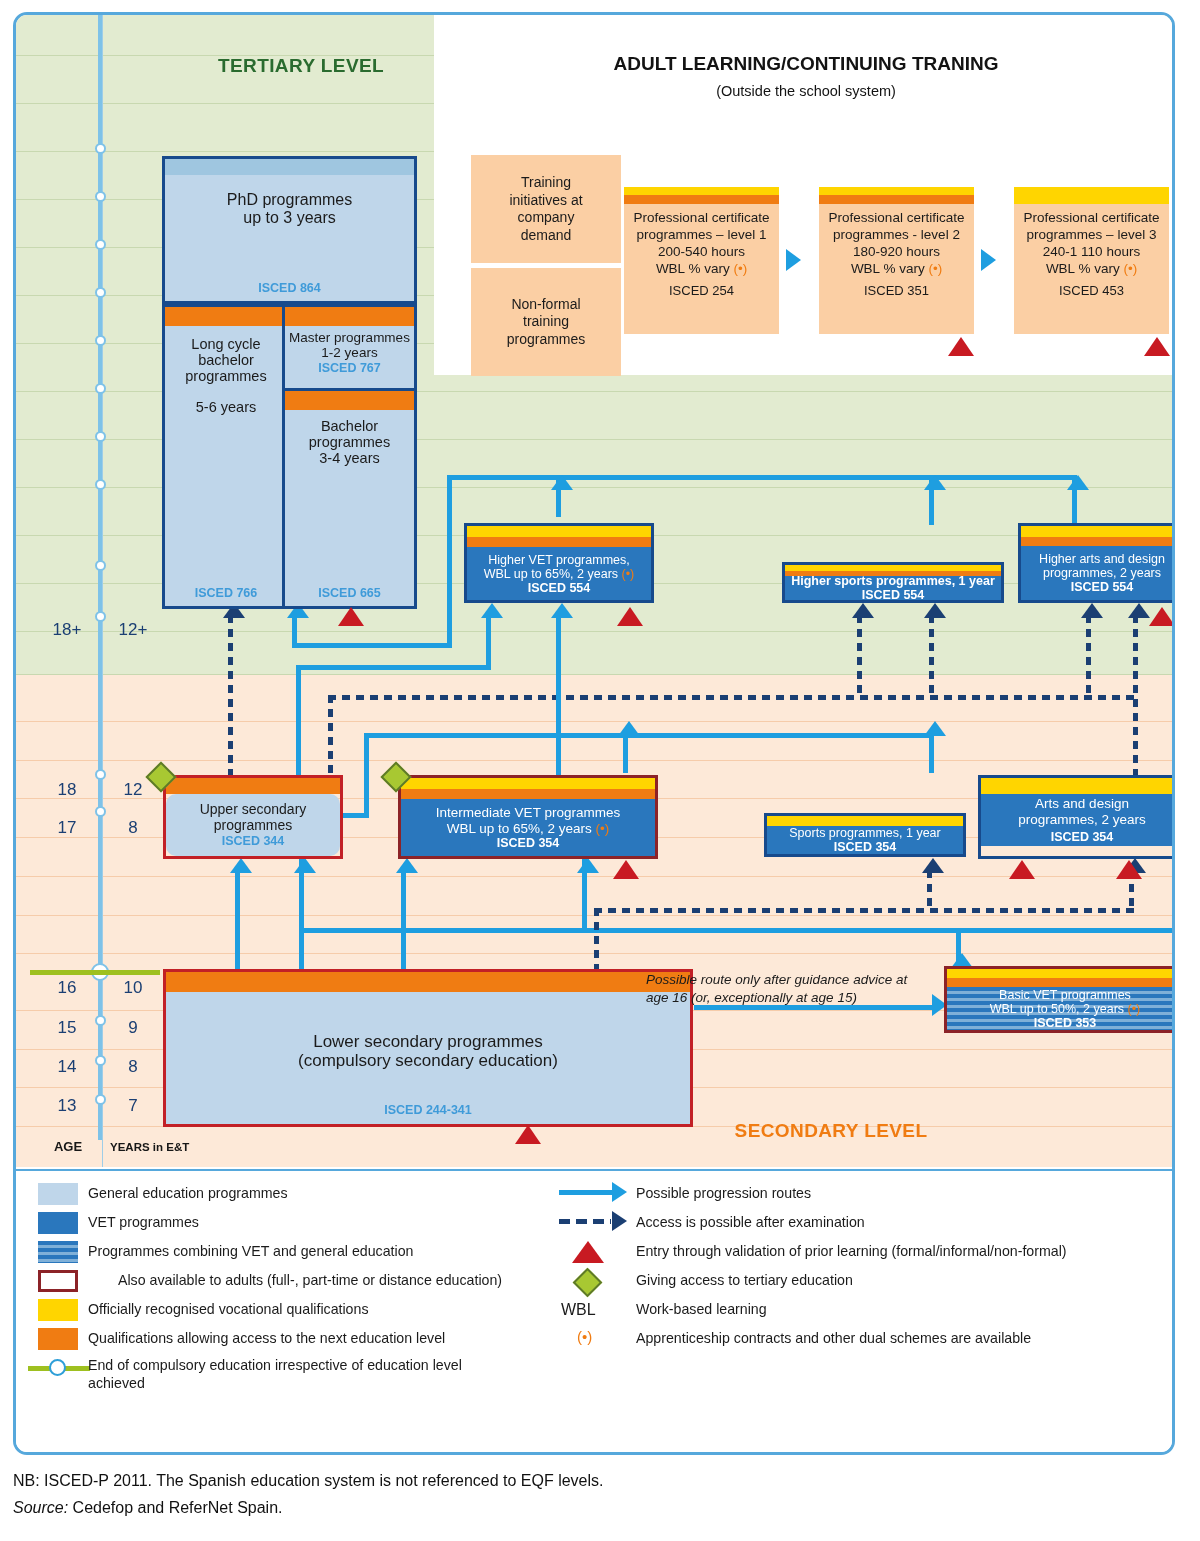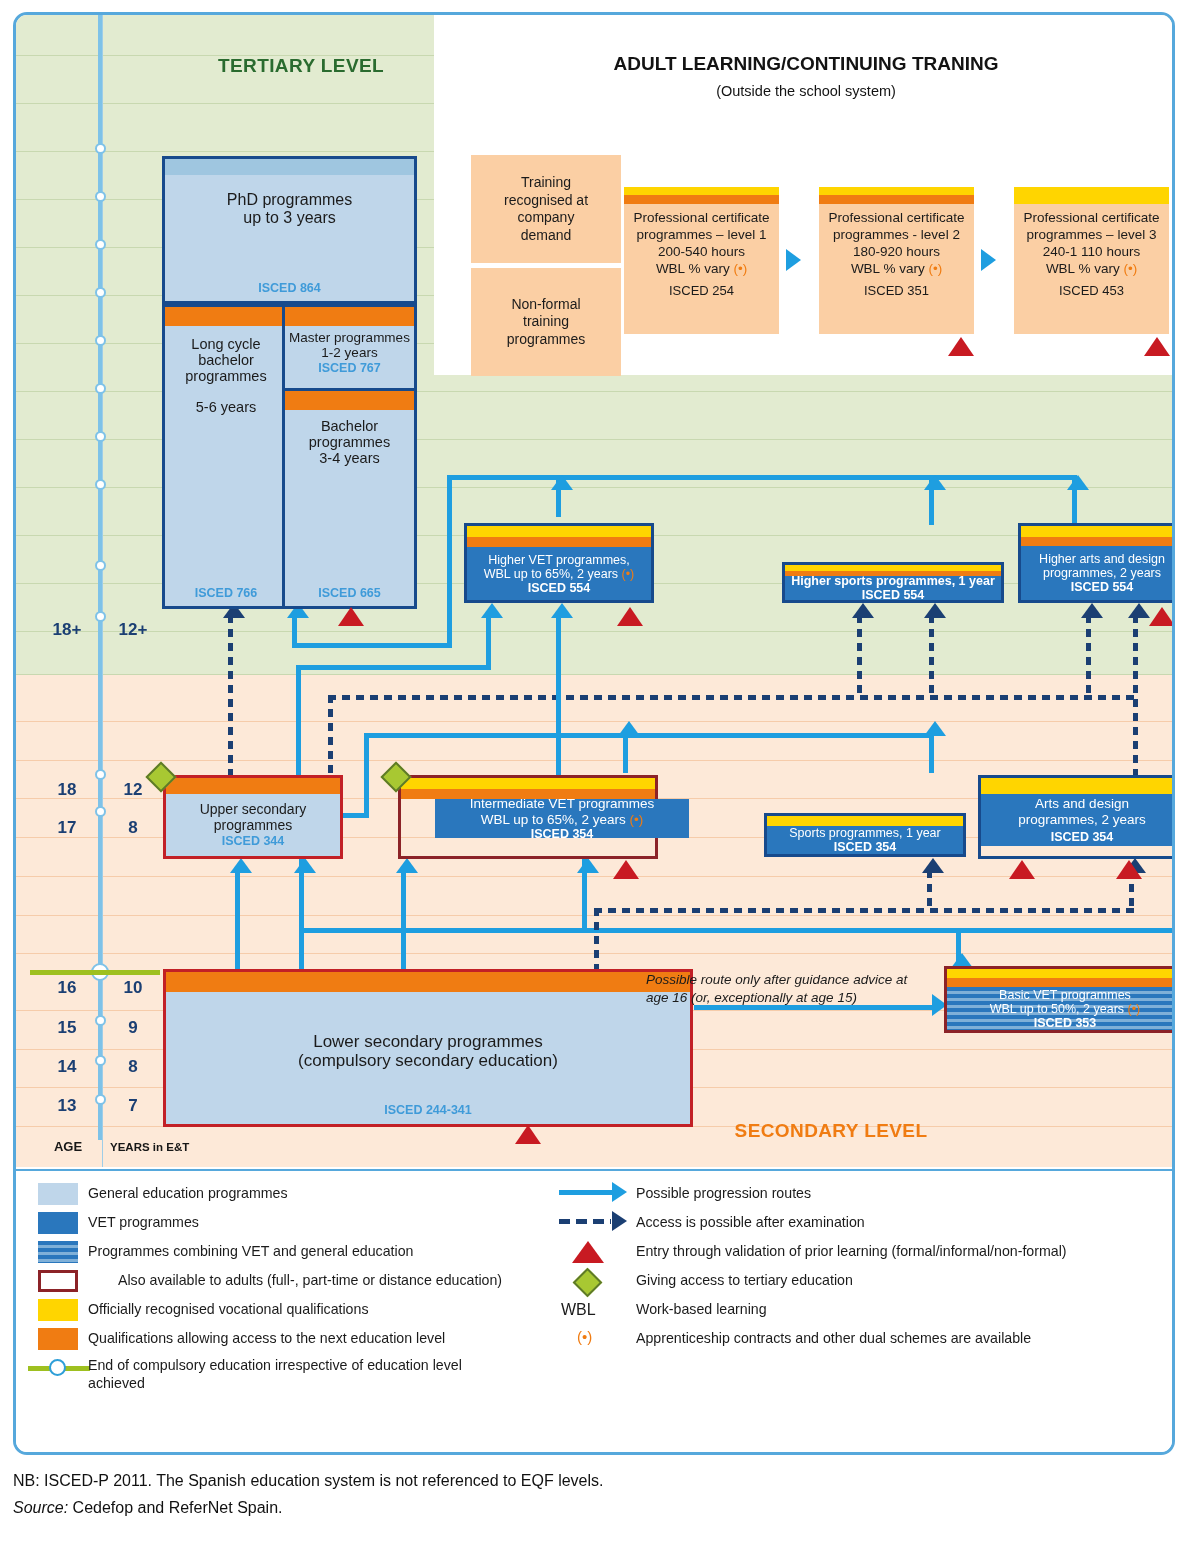--- a/index.html
+++ b/index.html
@@ -58,21 +58,21 @@
   }
   #axis-divider {
     position:absolute; left:86px; top:0px; width:1px; height:1152px; background:#9ecde8;
   }
   .axis-dot {
     position:absolute; width:11px; height:11px; border-radius:50%;
     background:#ffffff; border:2px solid #7ec2e8; margin-left:-3.5px;
   }
   .axis-dot.big { width:18px; height:18px; margin-left:-7px; }
   .age-lbl, .yr-lbl {
-    position:absolute; font-size:17px; font-weight:bold; color:#1b3f73;
+    position:absolute; font-size:17px; font-weight:normal; color:#1b3f73;
   }
   .age-lbl { left:26px; width:50px; text-align:center; }
   .yr-lbl  { left:94px; width:46px; text-align:center; }
   #axis-cap-age {
     position:absolute; left:26px; top:1124px; width:52px; text-align:center;
     font-size:13px; font-weight:bold; color:#171717;
   }
   #axis-cap-yrs {
     position:absolute; left:94px; top:1126px; font-size:11.5px; font-weight:bold; color:#171717;
   }
@@ -386,21 +386,21 @@
       </div>
     </div>
 
     <div class="tri-red" style="left:322px; top:592px"></div>
     <div class="tri-red" style="left:601px; top:592px"></div>
     <div class="tri-red" style="left:1133px; top:592px"></div>
 
     <div class="box peach" style="left:455px; top:140px; width:150px; height:108px;">
       <div class="body" style="height:108px;">
         <div class="adult-txt">Training</div>
-        <div class="adult-txt">recognised at</div>
+        <div class="adult-txt">initiatives at</div>
         <div class="adult-txt">company</div>
         <div class="adult-txt">demand</div>
       </div>
     </div>
     <div class="box peach" style="left:455px; top:253px; width:150px; height:108px;">
       <div class="body" style="height:108px;">
         <div class="adult-txt">Non-formal</div>
         <div class="adult-txt">training</div>
         <div class="adult-txt">programmes</div>
       </div>
@@ -449,32 +449,32 @@
           <span>WBL % vary</span>
           <span style="color:#f07c12;">(•)</span>
         </div>
         <div class="adult-txt" style="font-size:13px; margin-top:5px;">ISCED 453</div>
       </div>
     </div>
     <div class="tri-red" style="left:1128px; top:322px"></div>
 
     <div class="box bd-red" style="left:147px; top:760px; width:180px; height:84px;">
       <div class="stripe s-orange" style="height:16px"></div>
-      <div class="body fill-gen" style="height:62px;">
+      <div class="body fill-gen" style="height:62px;border-radius:10px;">
         <div class="bt txt-dark" style="font-size:14px;">Upper secondary</div>
         <div class="bt txt-dark" style="font-size:14px;">programmes</div>
         <div class="isced isced-blue">ISCED 344</div>
       </div>
     </div>
     <div class="diamond" style="left:134px; top:751px"></div>
 
     <div class="box bd-dkred" style="left:382px; top:760px; width:260px; height:84px;">
       <div class="stripe s-yellow" style="height:11px"></div>
       <div class="stripe s-orange" style="height:10px"></div>
-      <div class="body fill-vet" style="height:39px;margin-left:34px;">
+      <div class="body fill-vet" style="height:57px;">
         <div class="bt txt-white" style="font-size:13.5px;">Intermediate VET programmes</div>
         <div class="bt txt-white" style="font-size:13.5px;">
           <span>WBL up to  65%, 2 years</span>
           <span style="color:#f07c12;">(•)</span>
         </div>
         <div class="isced txt-white">ISCED 354</div>
       </div>
     </div>
     <div class="diamond" style="left:369px; top:751px"></div>
 

